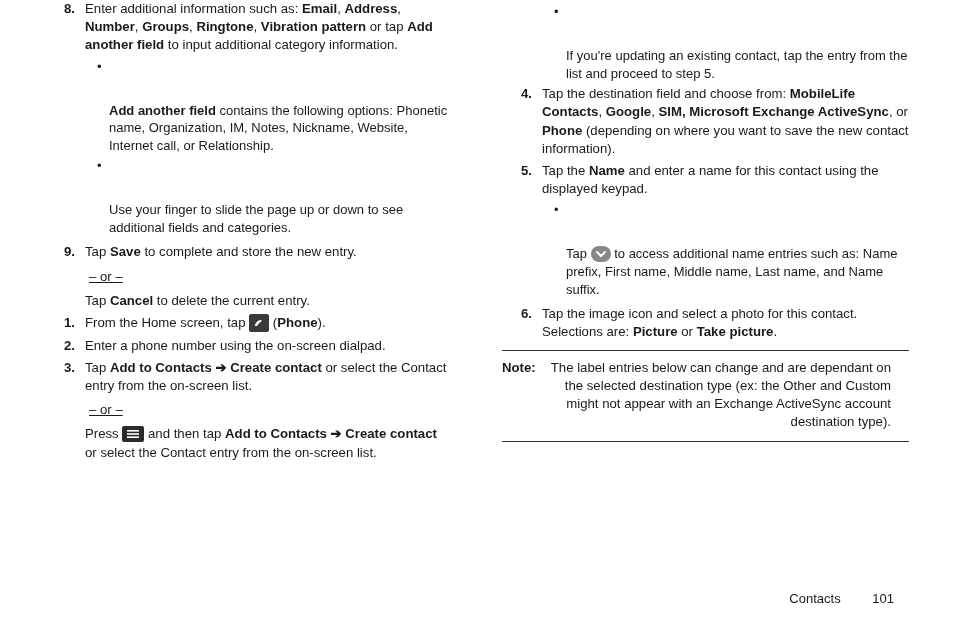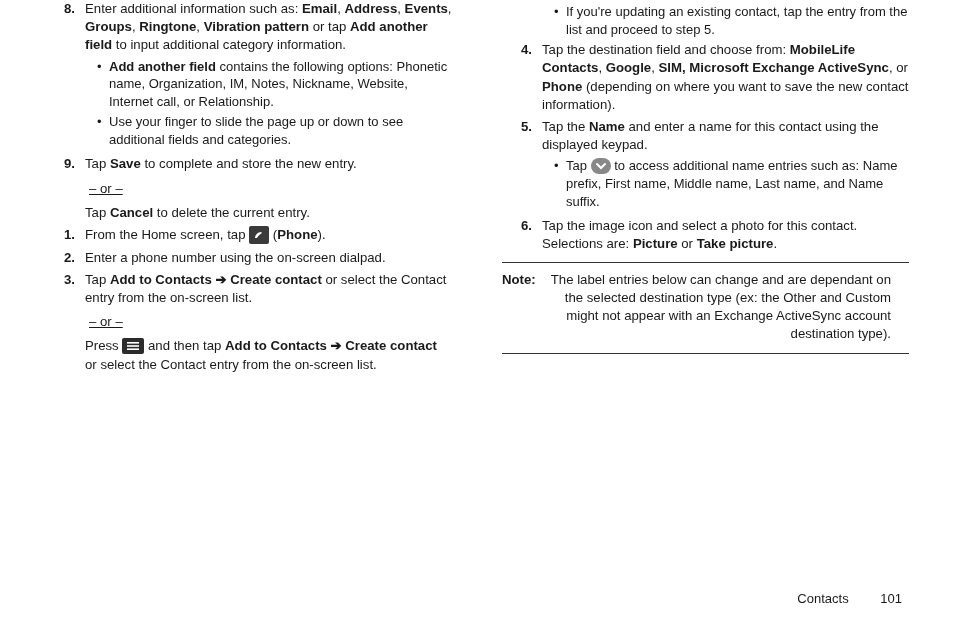--- a/index.html
+++ b/index.html
@@ -48,20 +48,21 @@
     font-stretch: condensed;
     font-size: 13px;
     line-height: 1.35;
   }
   .sub-bullet .dot {
     width: 12px;
     flex: 0 0 12px;
   }
   .sub-bullet .sbody {
     flex: 1;
+    margin-top: 44px;
   }
   .or {
     margin: 6px 0 6px 4px;
     text-decoration: underline;
   }
   .heading {
     font-weight: bold;
     margin: 10px 0 6px 0;
   }
   .indent-block {
@@ -91,42 +92,42 @@
     text-align: right;
   }
   .rule {
     border: none;
     border-top: 1px solid #333;
     margin: 8px 0 0 0;
   }
   .footer {
     position: absolute;
     bottom: 28px;
-    right: 52px;
+    right: 60px;
     font-size: 13px;
   }
   .footer .section {
     margin-right: 28px;
   }
   .arrow {
     font-family: Arial, sans-serif;
   }
 </style>
 </head>
 <body>
 
 <div class="page">
   <div class="columns">
 
     <div class="col">
 
       <div class="num-item">
         <div class="num">8.</div>
         <div class="body">
-          <span>Enter additional information such as: </span><b>Email</b><span>, </span><b>Address</b><span>, </span><b>Events</b><span>, </span><b>Groups</b><span>, </span><b>Ringtone</b><span>, </span><b>Vibration pattern</b><span> or tap </span><b>Add another field</b><span> to input additional category information.</span>
+          <span>Enter additional information such as: </span><b>Email</b><span>, </span><b>Address</b><span>, </span><b>Number</b><span>, </span><b>Groups</b><span>, </span><b>Ringtone</b><span>, </span><b>Vibration pattern</b><span> or tap </span><b>Add another field</b><span> to input additional category information.</span>
 
           <div class="sub-bullet">
             <div class="dot">•</div>
             <div class="sbody">
               <b>Add another field</b><span> contains the following options: Phonetic name, Organization, IM, Notes, Nickname, Website, Internet call, or Relationship.</span>
             </div>
           </div>
           <div class="sub-bullet">
             <div class="dot">•</div>
             <div class="sbody">Use your finger to slide the page up or down to see additional fields and categories.</div>

